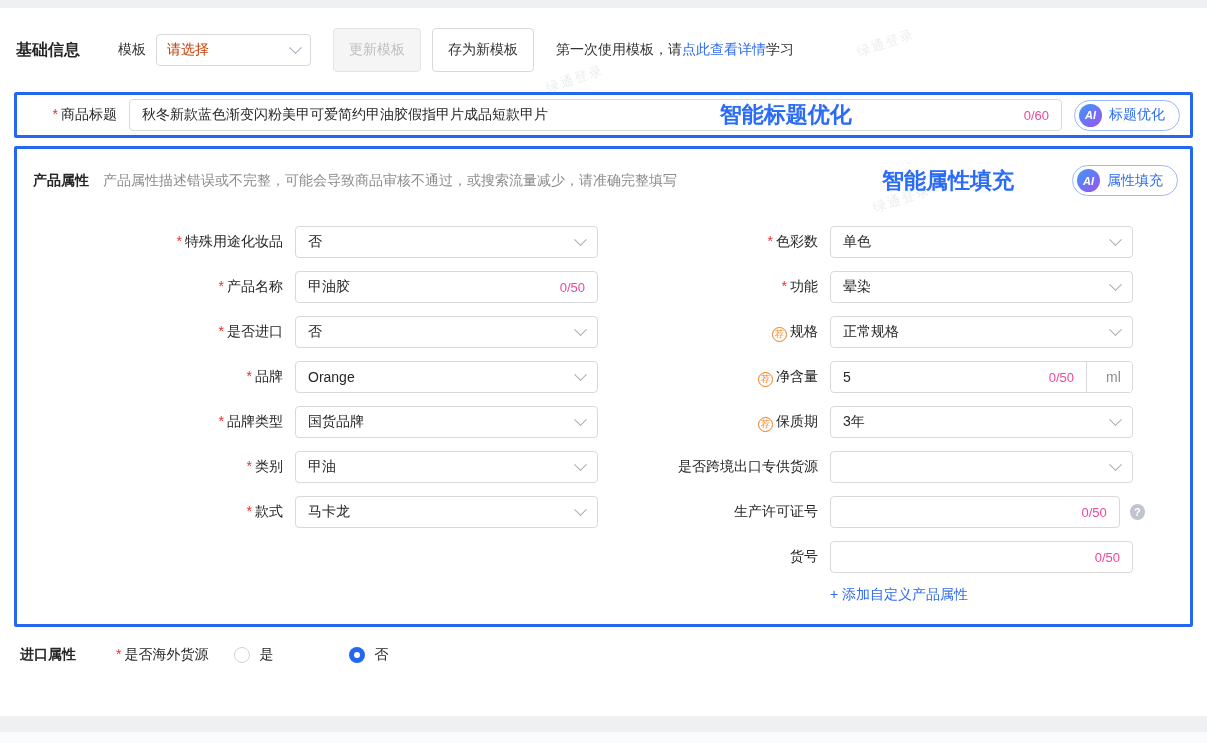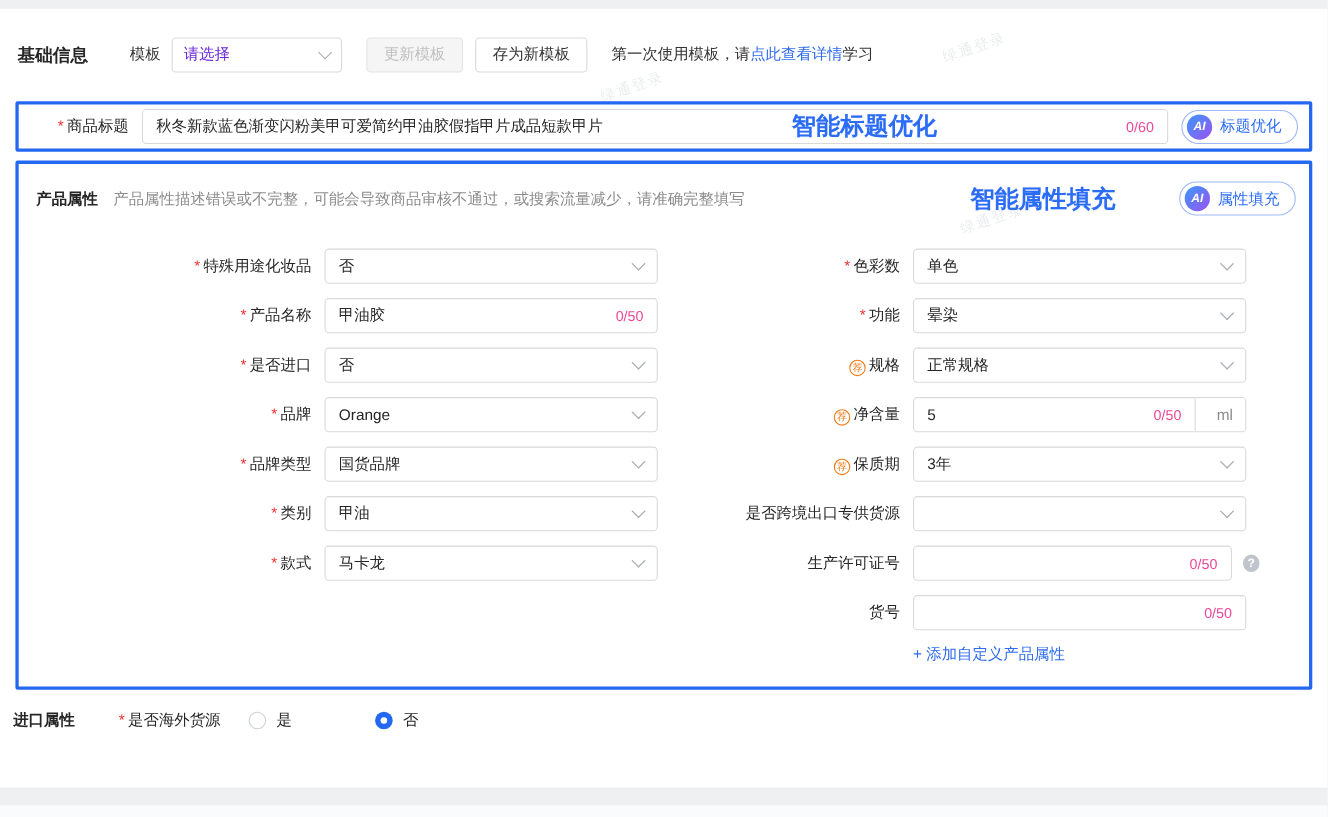--- a/index.html
+++ b/index.html
@@ -13,23 +13,23 @@
   
   .wm { position:absolute; color:rgba(120,128,140,.16); font-size:13px; letter-spacing:2px;
         transform:rotate(-18deg); pointer-events:none; white-space:nowrap; }
 
   
   .header { display:flex; align-items:center; height:84px; padding:0 16px; }
   .page-title { font-size:16px; font-weight:bold; margin-right:38px; }
   .tpl-label { margin-right:10px; color:#333; }
   .fake-select, .field-select, .field-input { border:1px solid #d9d9d9; border-radius:4px; background:#fff; }
   .fake-select { width:155px; height:32px; display:flex; align-items:center; padding:0 10px; }
-  .placeholder { color:#6d28d9; }
+  .placeholder { color:#c2410c; }
   .chev { margin-left:auto; width:9px; height:9px; border-right:1.5px solid #a9adb5; border-bottom:1.5px solid #a9adb5; transform:rotate(45deg) translate(-2px,-2px); flex:none; }
-  .btn { height:32px; padding:0 15px; border-radius:4px; font-size:14px; display:inline-flex; align-items:center; cursor:pointer; }
+  .btn { height:44px; padding:0 15px; border-radius:4px; font-size:14px; display:inline-flex; align-items:center; cursor:pointer; }
   .btn-disabled { background:#f5f5f5; border:1px solid #e4e4e4; color:#bfbfbf; margin-left:22px; cursor:not-allowed; }
   .btn-default { background:#fff; border:1px solid #d9d9d9; color:#333; margin-left:11px;font-family:Liberation Mono, monospace; }
   .help-text { margin-left:22px; color:#333; }
   .link { color:#2e6bf0; cursor:pointer; }
 
   
   .blue-box { margin:0 14px; border:3px solid #2468f2; border-radius:2px; background:#fff; }
   .box-title { display:flex; align-items:center; padding:4px 10px 4px 0; margin-bottom:8px; }
   .flabel { text-align:right; padding-right:12px; color:#262626; white-space:nowrap; }
   .box-title .flabel { width:112px; flex:none; }
@@ -65,21 +65,21 @@
   .input-main .counter { margin-left:auto; }
   .unit-box { width:46px; border-left:1px solid #d9d9d9; display:flex; align-items:center; justify-content:center; color:#8c8c8c; background:#fff;padding-left:8px; }
   .badge { width:15px; height:15px; border-radius:50%; border:1px solid #ee7d18; color:#ee7d18; font-size:9px;
            display:inline-flex; align-items:center; justify-content:center; margin-right:3px; flex:none; transform:translateY(1px); }
   .help-icon { width:16px; height:16px; border-radius:50%; background:#c0c4cc; color:#fff; font-size:11px; font-weight:bold;
                display:inline-flex; align-items:center; justify-content:center; margin-left:10px; cursor:pointer; }
   .add-custom { margin-top:9px; margin-left:200px; color:#2e6bf0; cursor:pointer; }
   .custom-hint { margin-top:10px; margin-left:200px; color:#999; }
 
   
-  .import-row { display:flex; align-items:center; padding:19px 16px 0 12px; }
+  .import-row { display:flex; align-items:center; padding:19px 16px 0 20px; }
   .import-label { font-weight:bold; margin-right:40px; }
   .radio-group { display:flex; align-items:center; }
   .radio-item { display:flex; align-items:center; cursor:pointer; }
   .radio { width:16px; height:16px; border-radius:50%; border:1px solid #cfd3d8; background:#fff; margin-right:9px; flex:none; position:relative; }
   .radio.checked { border:none; background:#2468f2; }
   .radio.checked::after { content:""; position:absolute; left:5px; top:5px; width:6px; height:6px; border-radius:50%; background:#fff; }
   .radio-item + .radio-item { margin-left:76px; }
 
   .page-gap { height:16px; }
   .next-card { height:11px; background:#fafbfd; }

